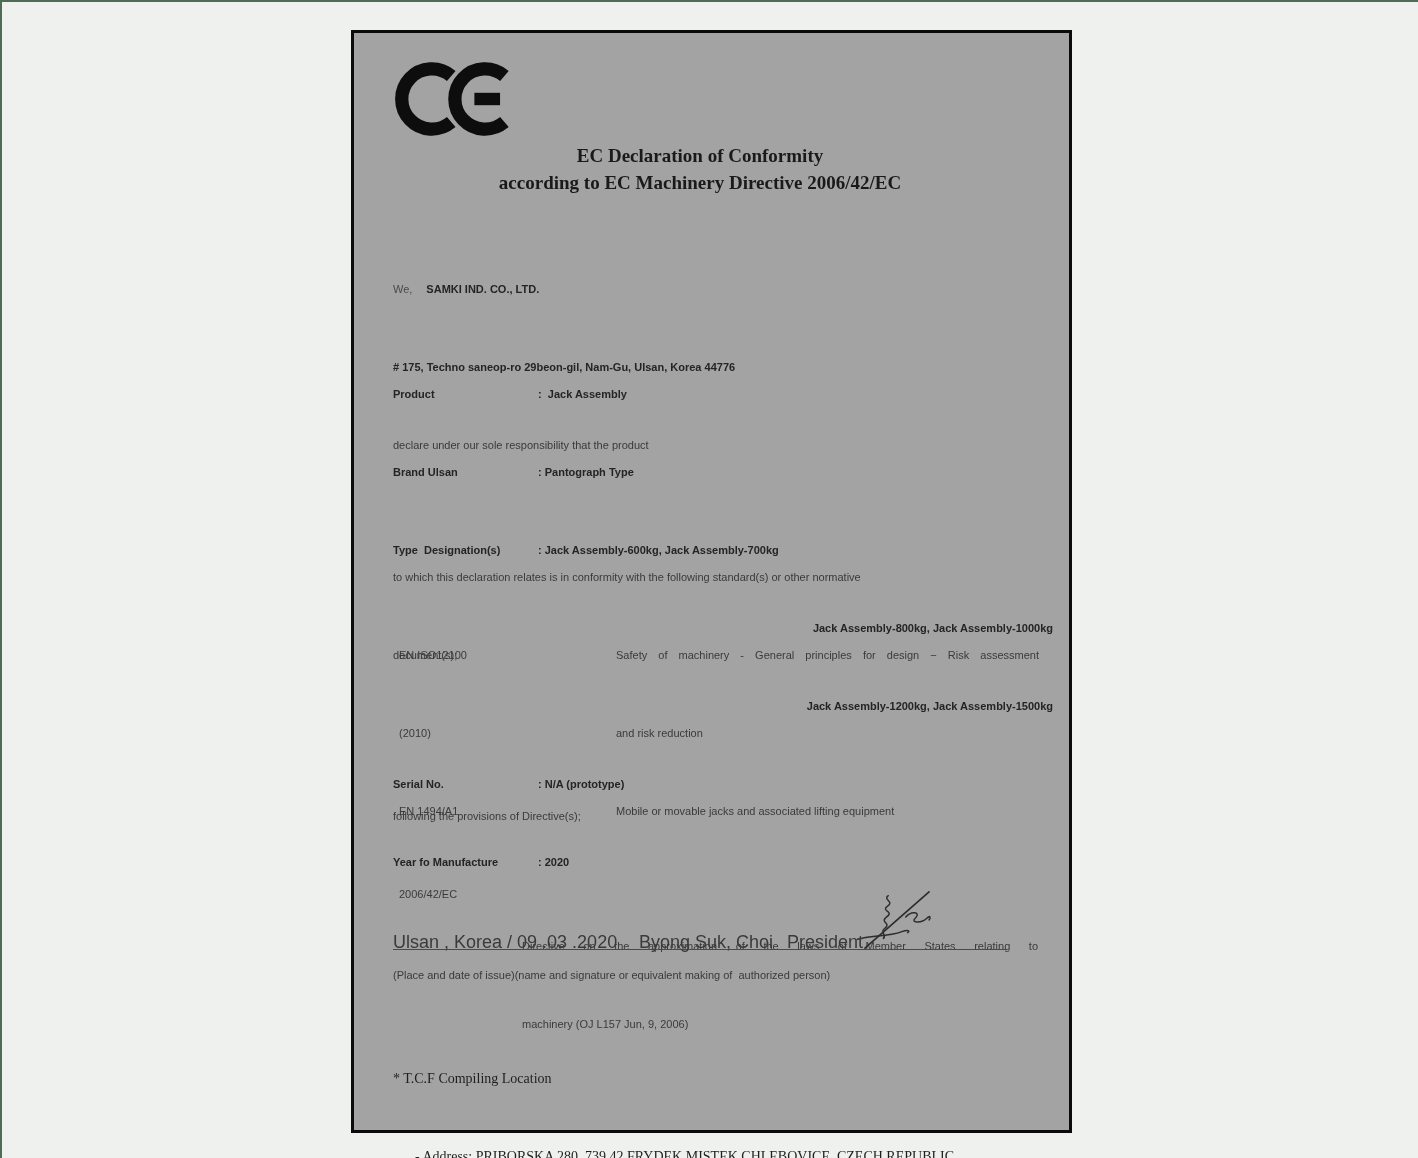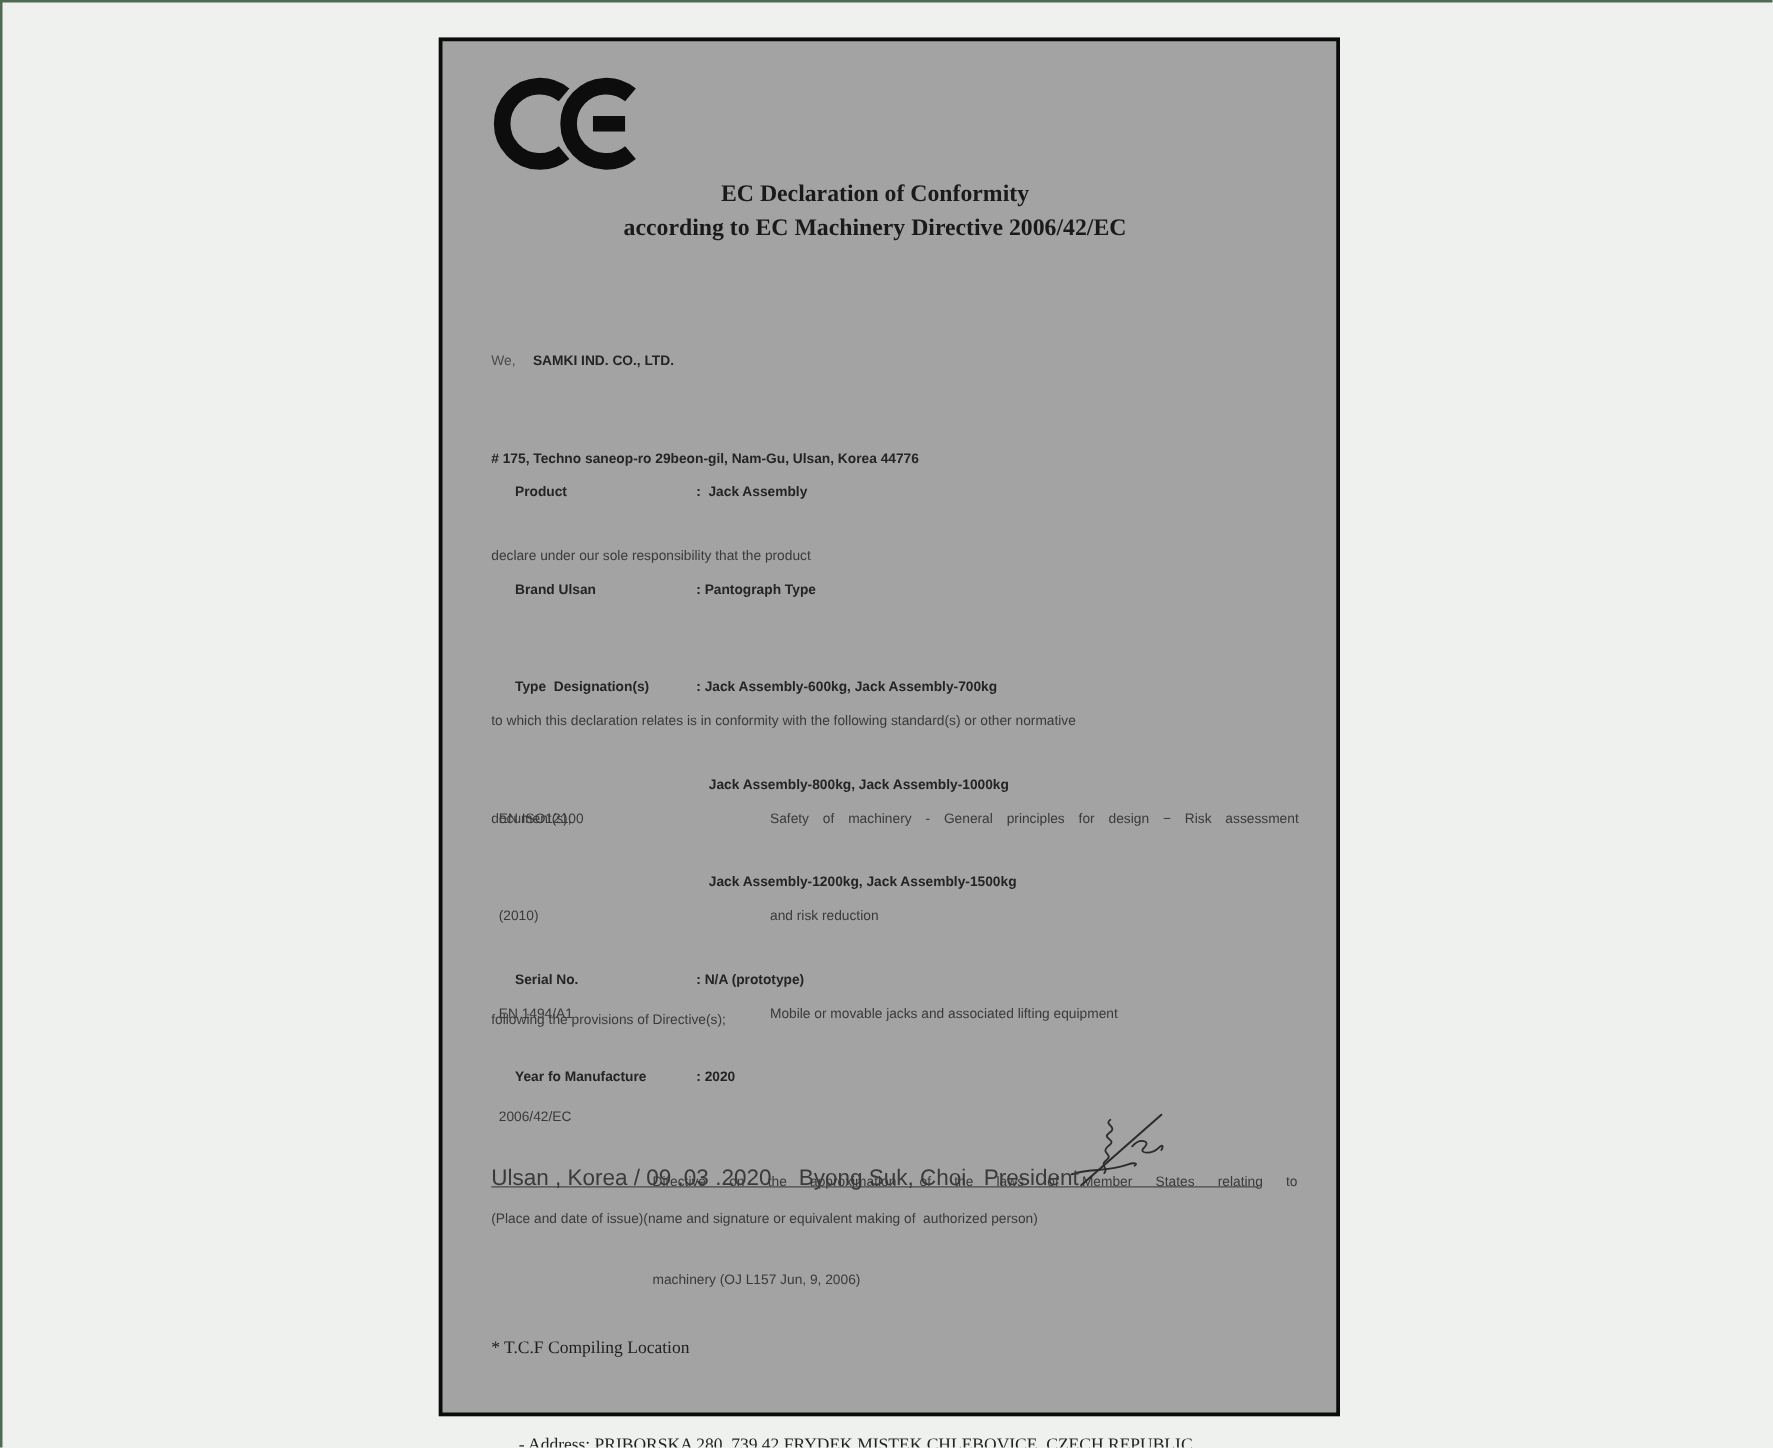--- a/index.html
+++ b/index.html
@@ -36,24 +36,24 @@
   }
 
   
   .txt { font-size: 11px; line-height: 26px; color: #3a3a3a; white-space: pre-wrap; }
   .bold { font-weight: bold; color: #242424; }
 
   .intro { left: 39px; top: 191px; width: 660px; }
   .intro .we { color: #4a4a4a; margin-right: 14px; }
 
   .product { left: 39px; top: 296px; width: 660px; }
-  .prow { display: flex; margin-left: 19px; }
+  .prow { display: flex; }
   .plabel { display: inline-block; width: 145px; flex: 0 0 145px; font-weight: bold; color: #242424; white-space: pre-wrap; }
   .pvalue { font-weight: bold; color: #242424; white-space: pre-wrap; }
-  .prow.cont { padding-left: 155px; }
+  .prow.cont { padding-left: 155px; justify-content: flex-end; }
 
   .conformity { left: 39px; top: 479px; width: 655px; }
 
   .standards { left: 39px; top: 557px; width: 646px; }
   .std-row { display: flex; gap: 44px; }
   .std-code { width: 179px; flex: 0 0 179px; padding-left: 6px; }
   .std-desc { width: 466px; }
   .justify { text-align: justify; text-align-last: justify; }
 
   .directives { left: 39px; top: 718px; width: 646px; }

